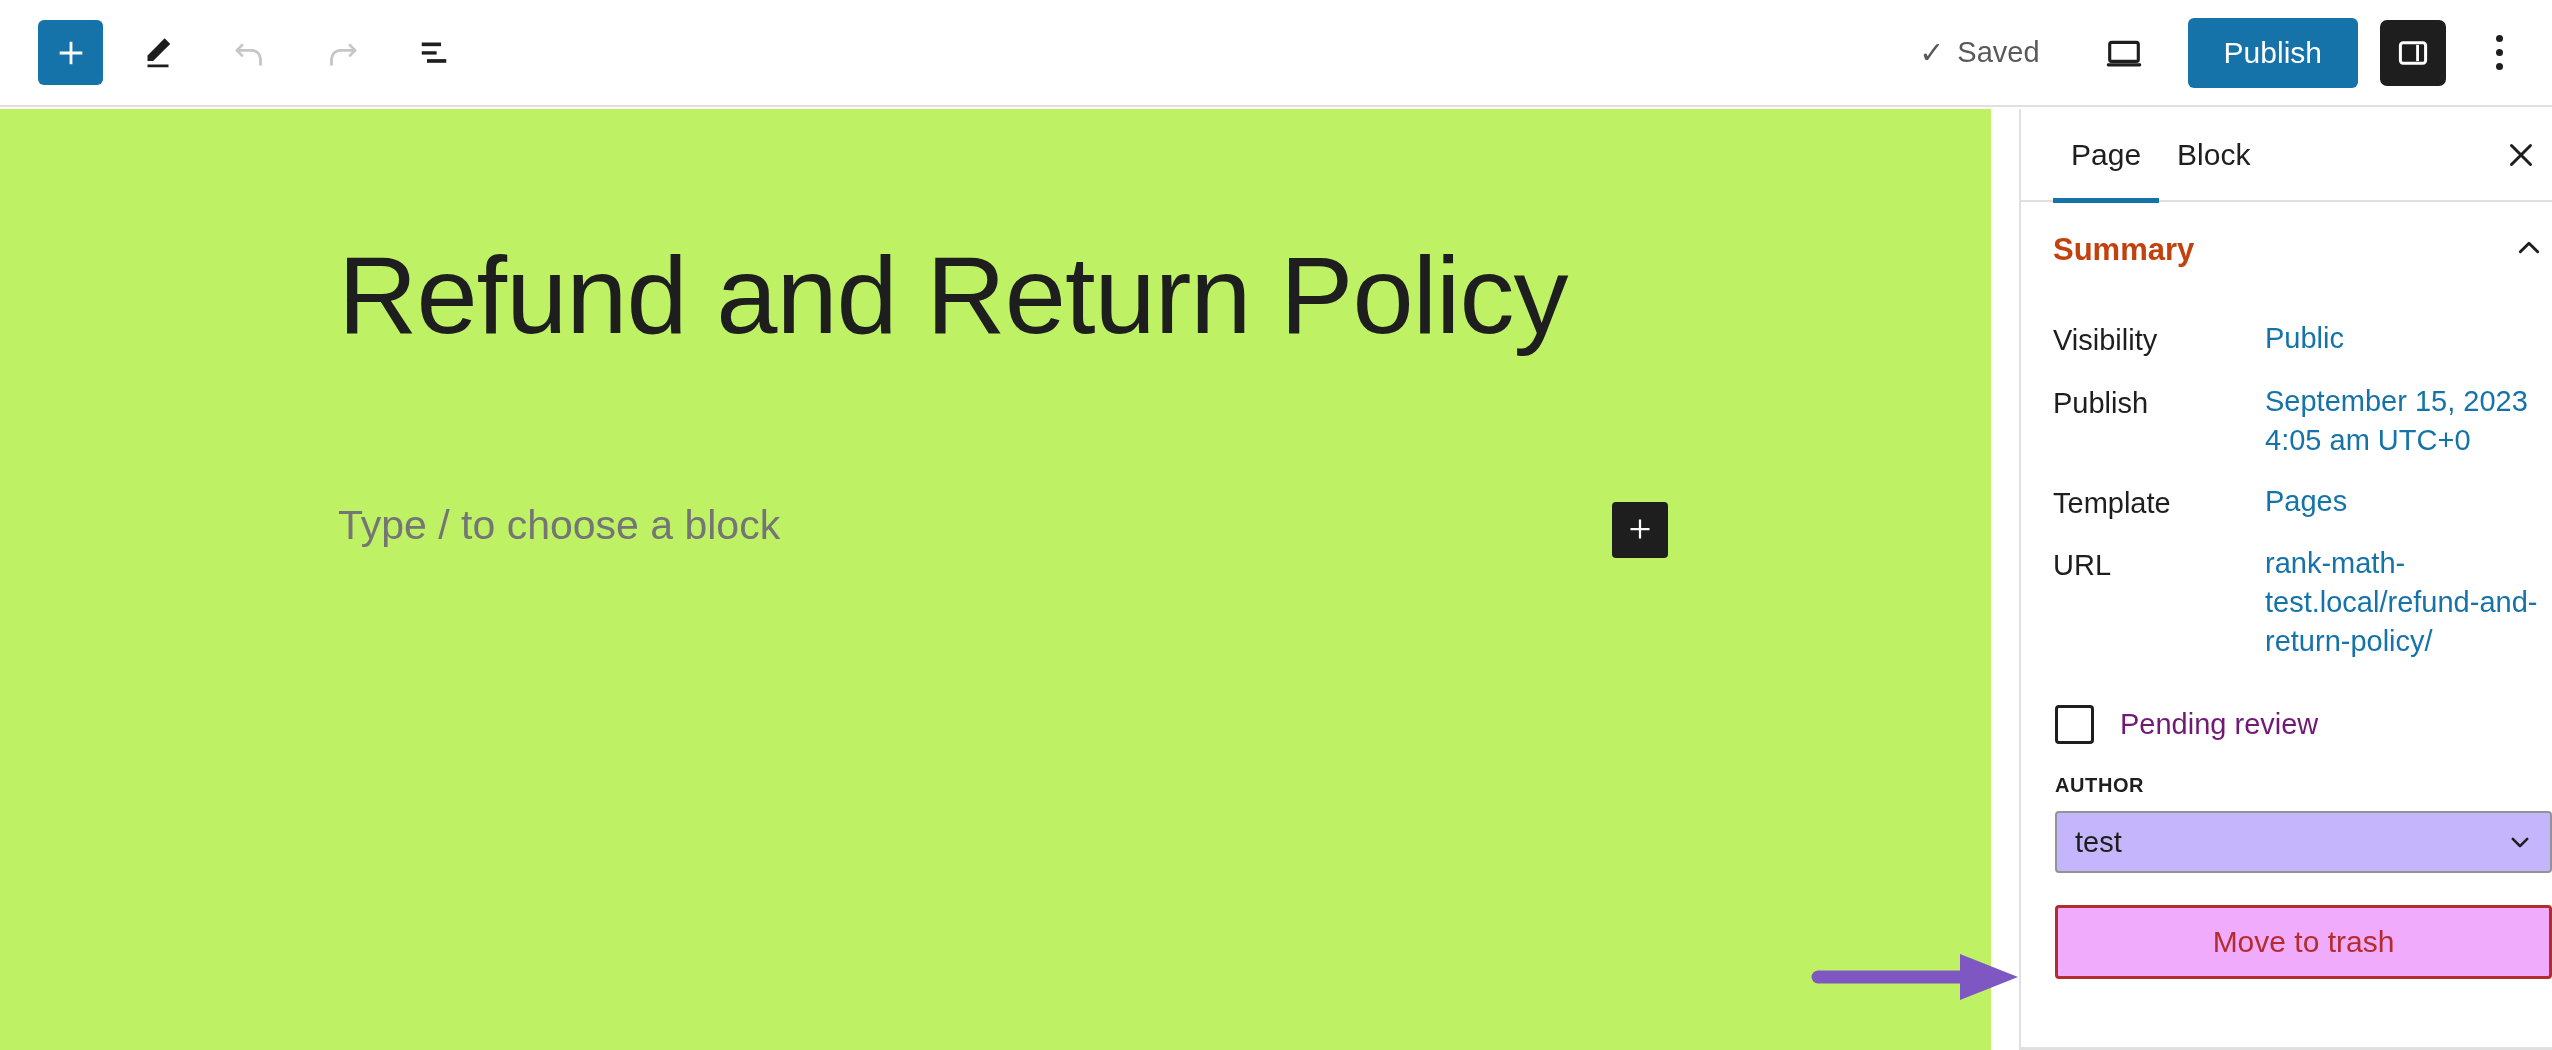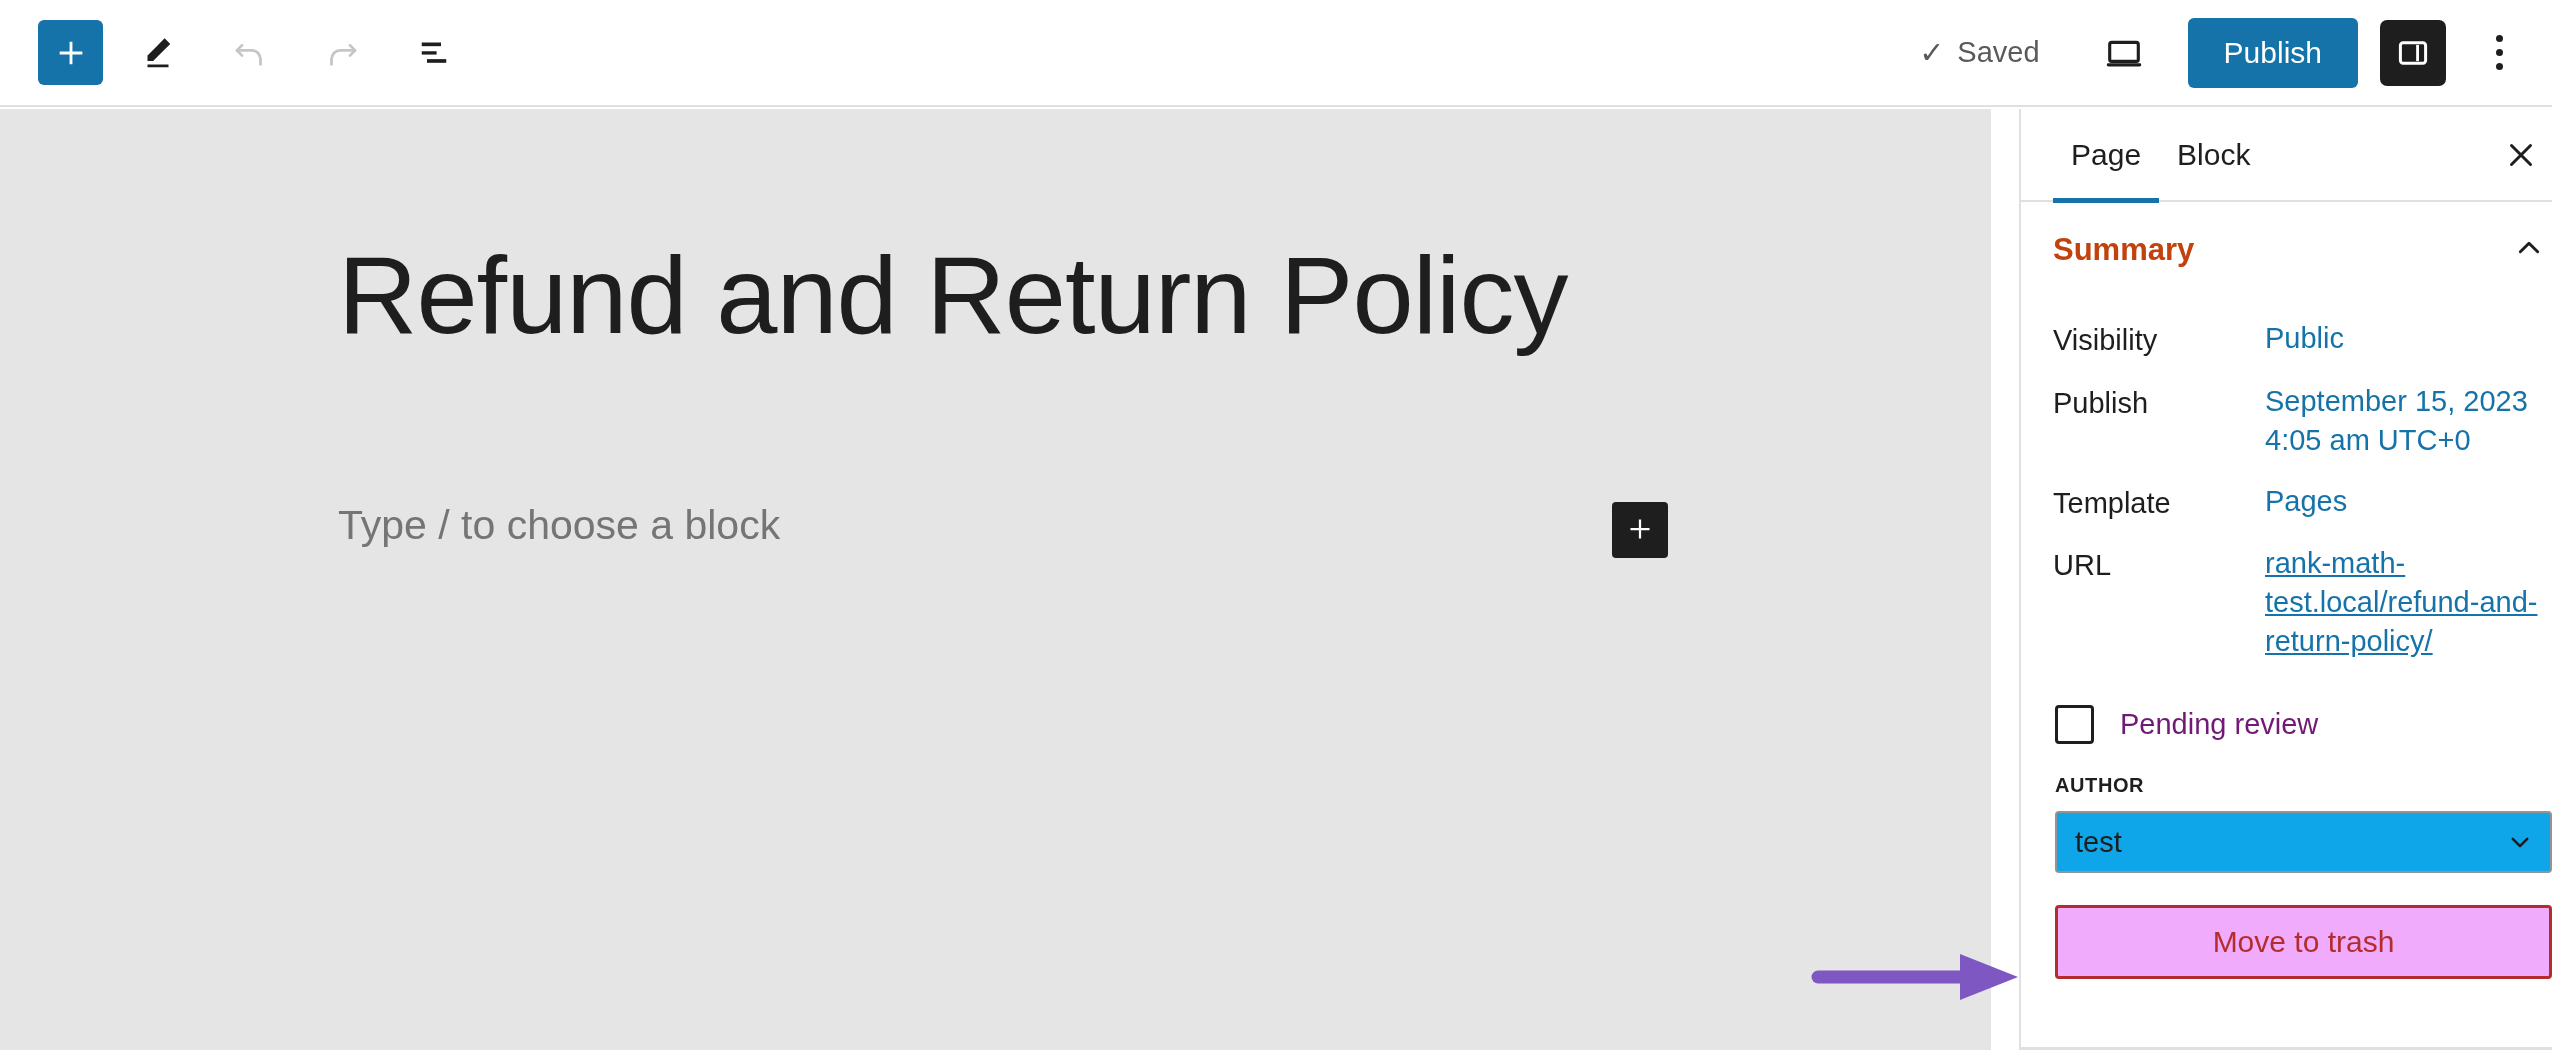--- a/index.html
+++ b/index.html
@@ -144,21 +144,21 @@
     border-radius: 50%;
   }
 
   
   .editor-canvas {
     position: absolute;
     top: 109px;
     left: 0;
     width: 1991px;
     height: 941px;
-    background: #e5e5e5;
+    background: #bef264;
     overflow: hidden;
   }
 
   .post-title {
     position: absolute;
     top: 125px;
     left: 338px;
     width: 1400px;
     font-family: "Liberation Sans", sans-serif;
     font-size: 110px;
@@ -287,21 +287,21 @@
     padding-top: 2px;
   }
   .summary-value {
     flex: 1;
     font-size: 29px;
     color: #1573a9;
     line-height: 1.34;
     cursor: pointer;
     word-break: break-word;
   }
-  .summary-value.url-value { line-height: 1.33; text-decoration: underline; }
+  .summary-value.url-value { line-height: 1.33; }
 
   .checkbox-row {
     display: flex;
     align-items: center;
     gap: 26px;
     padding: 34px 32px 0 34px;
   }
   .checkbox-box {
     width: 39px;
     height: 39px;
@@ -331,21 +331,21 @@
   .select-wrap {
     position: relative;
     width: 497px;
     height: 62px;
   }
   .select-box {
     width: 497px;
     height: 62px;
     border: 2px solid #949494;
     border-radius: 4px;
-    background: #0ea5e9;
+    background: #c4b5fd;
     display: flex;
     align-items: center;
     padding: 4px 18px;
     font-size: 29px;
     color: #1e1e1e;
     cursor: pointer;
   }
   .select-chevron {
     position: absolute;
     right: 18px;

